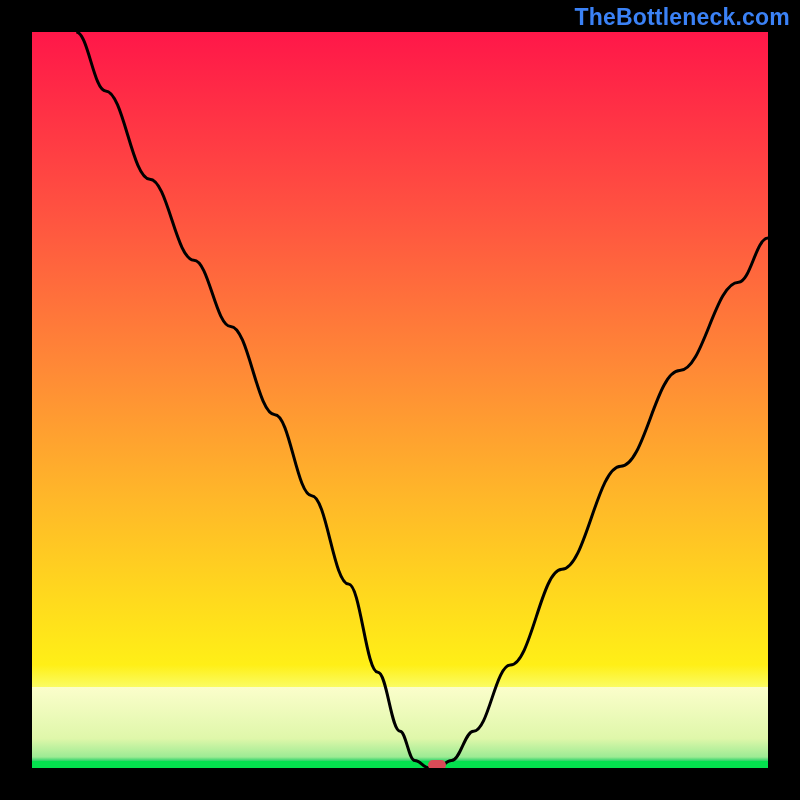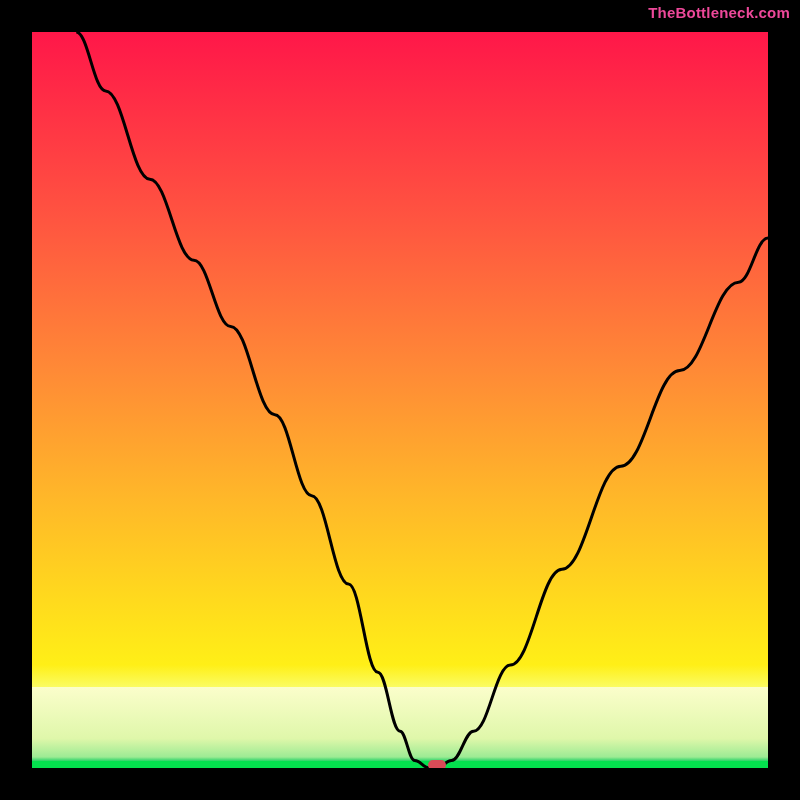--- a/index.html
+++ b/index.html
@@ -14,22 +14,22 @@
   .frame {
     position: relative;
     width: 800px;
     height: 800px;
     background: #000;
   }
   .watermark {
     position: absolute;
     top: 4px;
     right: 10px;
-    color: #ec4899;
-    font-size: 15px;
+    color: #3b82f6;
+    font-size: 23px;
     font-weight: 600;
     letter-spacing: 0.2px;
     z-index: 3;
   }
   .plot-area {
     position: absolute;
     left: 32px;
     top: 32px;
     width: 736px;
     height: 736px;

